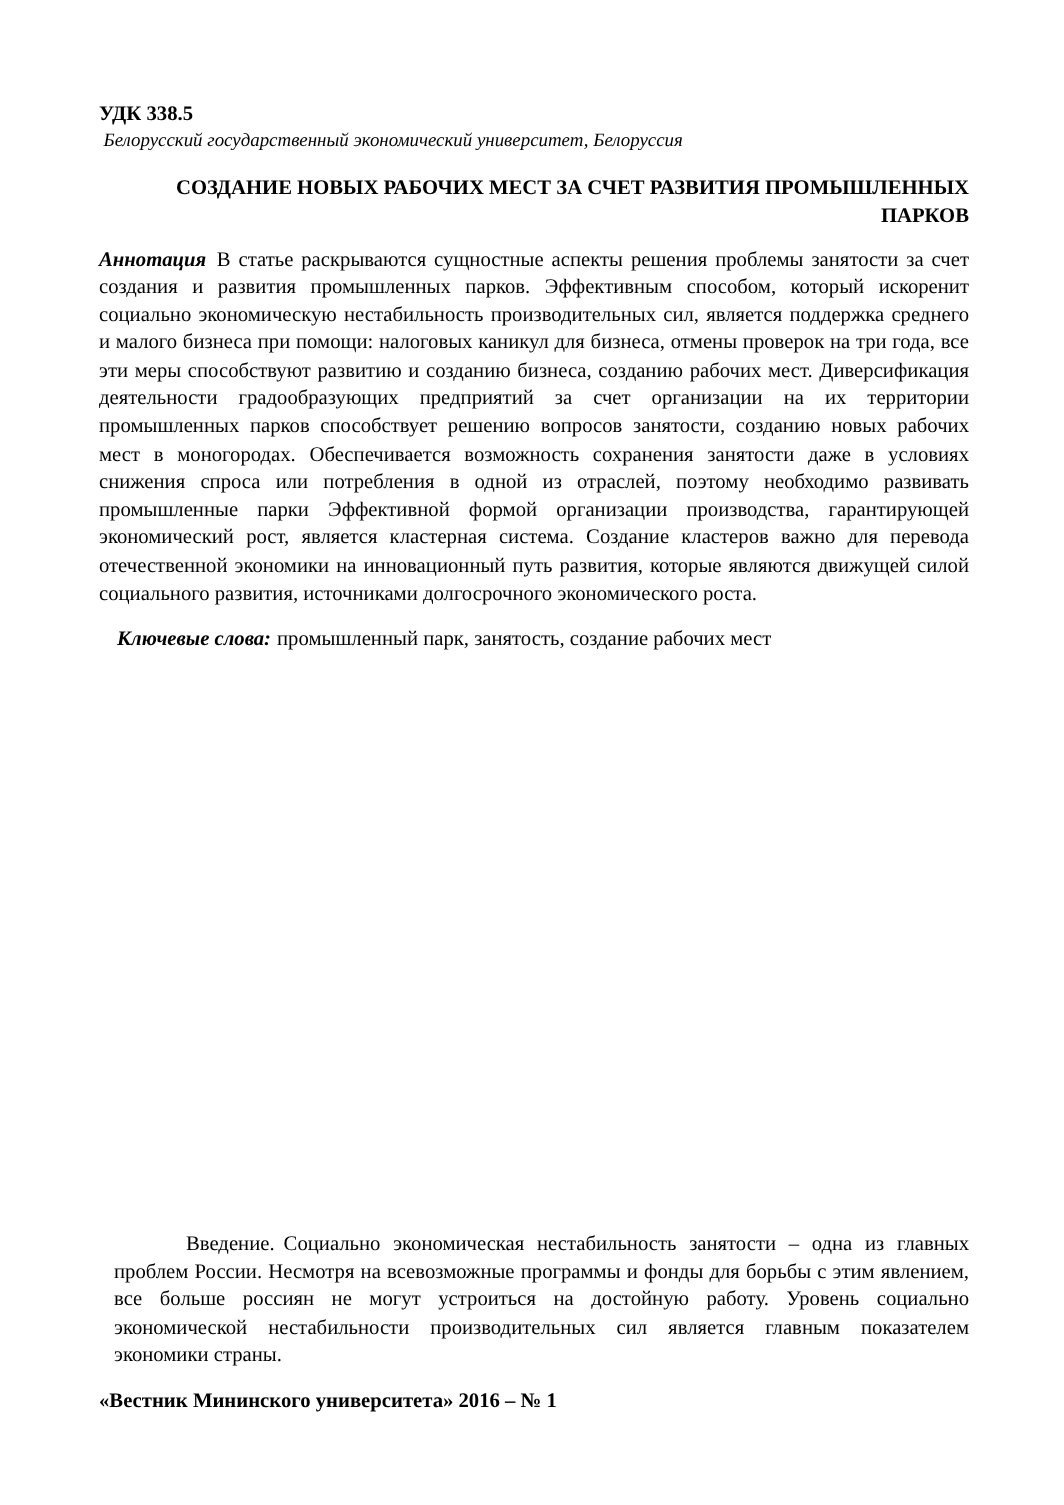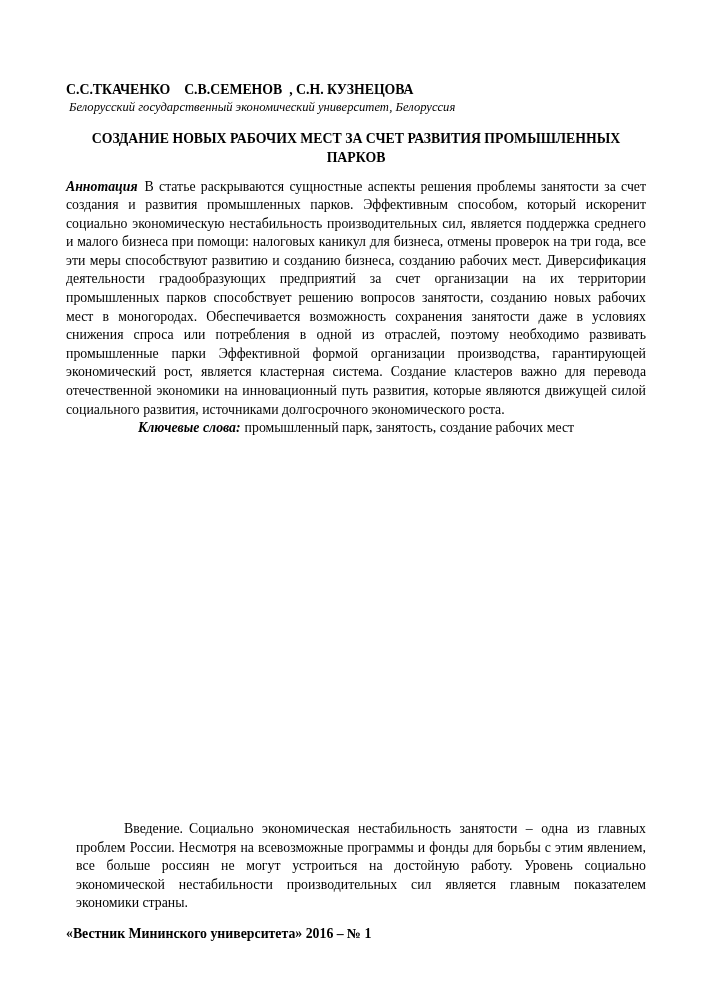--- a/index.html
+++ b/index.html
@@ -38,37 +38,37 @@
   .affiliations p {
     margin: 0;
     text-indent: 3px;
     font-family: Liberation Serif, serif;
   }
   .title {
     margin: 13px 0 0 0;
     font-size: 13.8px;
     font-weight: bold;
     line-height: 19px;
-    text-align: center;
+    text-align: right;
   }
   .abstract {
     margin: 11px 0 0 0;
     line-height: 18.6px;
     text-align: justify;
   }
   .label-bi {
     font-weight: bold;
     font-style: italic;
     margin-right: 7px;
     font-family: Liberation Serif, serif;
   }
   .keywords {
-    margin: 0;
+    margin: 12px;
     line-height: 18.6px;
-    text-align: center;
+    text-align: left;
   }
   .keywords .label-bi {
     margin-right: 4px;
   }
   .intro {
     position: absolute;
     top: 820px;
     left: 76px;
     right: 63px;
     margin: 0;
@@ -87,22 +87,22 @@
     margin: 0;
     font-weight: bold;
     line-height: 19px;
   }
 </style>
 </head>
 <body>
 
 <div class="page">
 
+  <p class="udc">УДК 338.5</p>
 
-  <p class="authors">С.С.ТКАЧЕНКО&nbsp;&nbsp;&nbsp; С.В.СЕМЕНОВ&nbsp;&nbsp;, С.Н. КУЗНЕЦОВА</p>
 
   <div class="affiliations">
     <p>Белорусский государственный экономический университет, Белоруссия</p>
   </div>
 
   <h1 class="title">СОЗДАНИЕ НОВЫХ РАБОЧИХ МЕСТ ЗА СЧЕТ РАЗВИТИЯ ПРОМЫШЛЕННЫХ ПАРКОВ</h1>
 
   <p class="abstract"><span class="label-bi">Аннотация</span><span>В статье раскрываются сущностные аспекты решения проблемы занятости за счет создания и развития промышленных парков. Эффективным способом, который искоренит социально экономическую нестабильность производительных сил, является поддержка среднего и малого бизнеса при помощи: налоговых каникул для бизнеса, отмены проверок на три года, все эти меры способствуют развитию и созданию бизнеса, созданию рабочих мест. Диверсификация деятельности градообразующих предприятий за счет организации на их территории промышленных парков способствует решению вопросов занятости, созданию новых рабочих мест в моногородах. Обеспечивается возможность сохранения занятости даже в условиях снижения спроса или потребления в одной из отраслей, поэтому необходимо развивать промышленные парки  Эффективной формой организации производства, гарантирующей экономический рост, является кластерная система. Создание кластеров важно для перевода отечественной экономики на инновационный путь развития, которые являются движущей силой социального развития, источниками долгосрочного экономического роста.</span></p>
 
   <p class="keywords"><span class="label-bi">Ключевые слова:</span><span>промышленный парк, занятость, создание рабочих мест</span></p>

